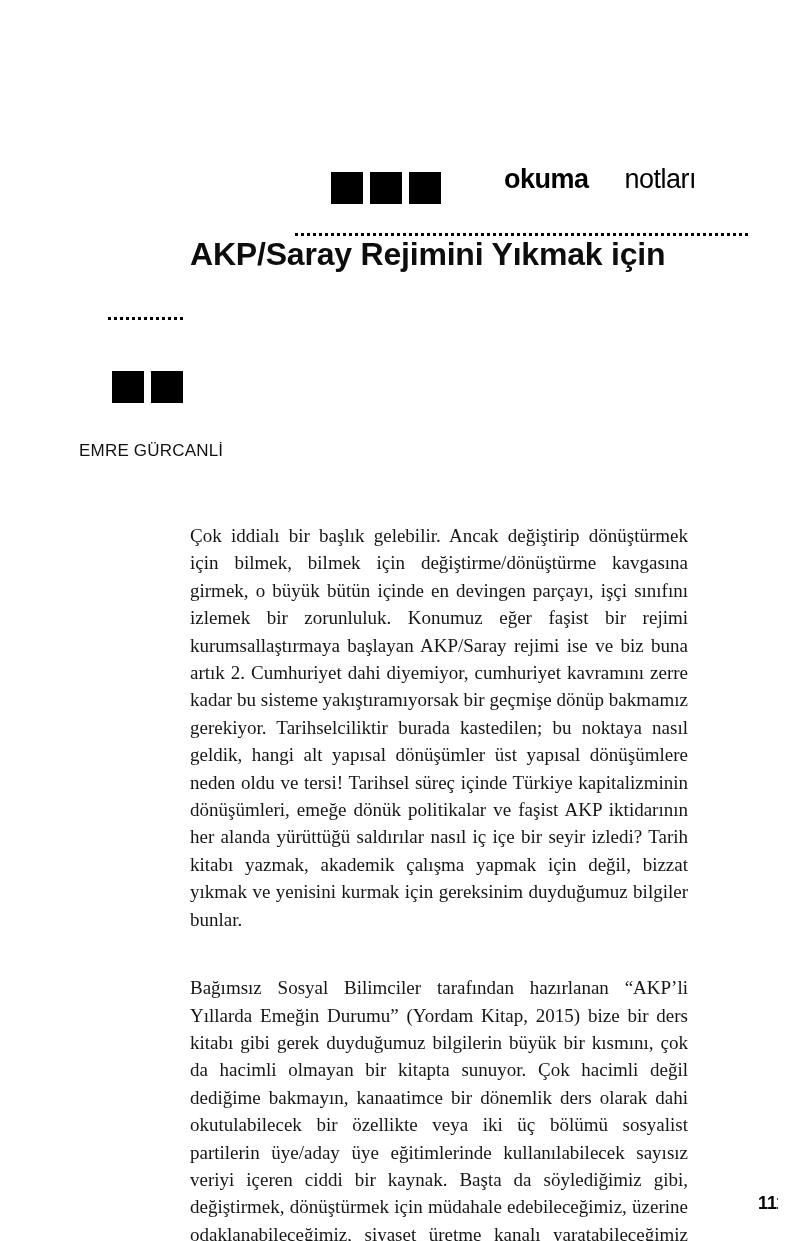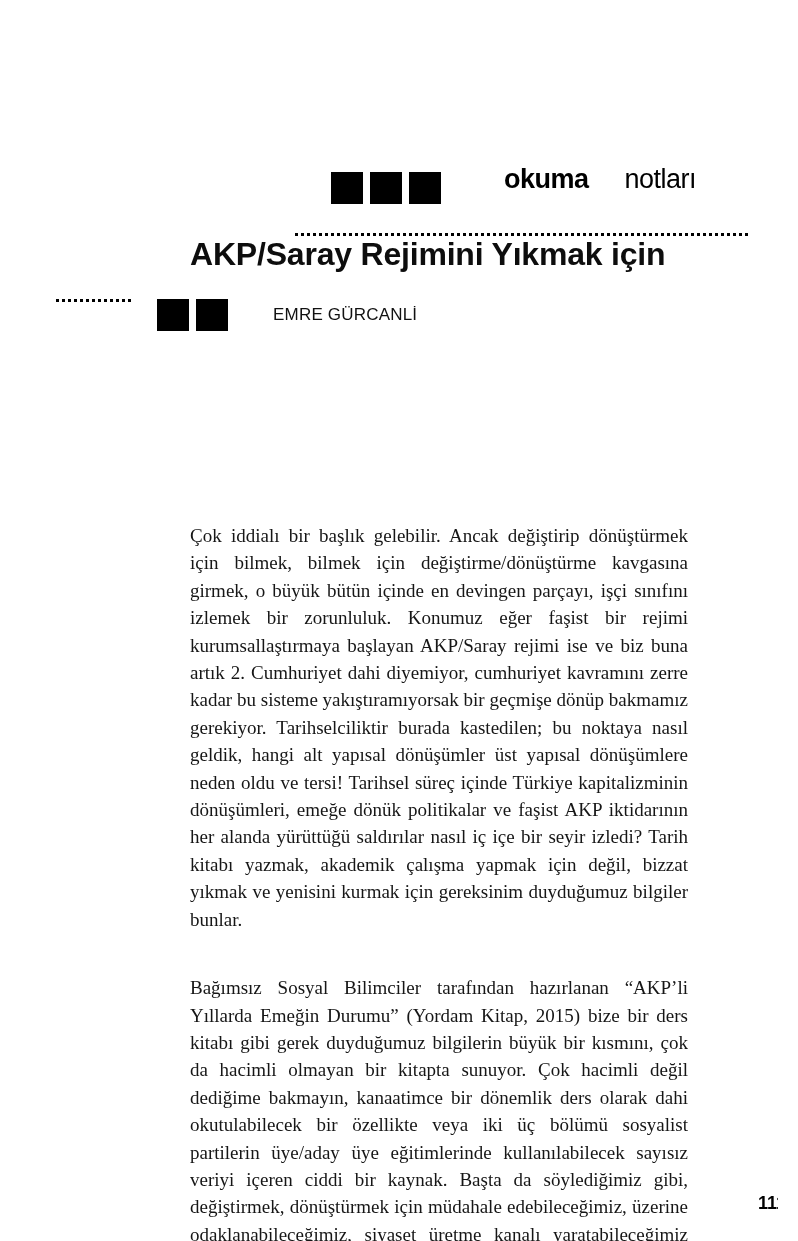--- a/index.html
+++ b/index.html
@@ -39,21 +39,21 @@
   .article-title {
     position:absolute; left:118px; top:182px;
     font-family:"Liberation Sans", sans-serif;
     font-weight:700; font-size:32px; line-height:37px;
     color:#0d0d0d; letter-spacing:-0.2px;
   }
 
   
   .author-row {
     position:absolute; left:0; top:261px;
-    display:flex; align-items:center; height:18px;
+    display:flex; align-items:center; height:18px;flex-direction:column;
   }
   .author-dots {
     width:76px; height:3px; margin-right:5px;
     background-image:linear-gradient(to right, #000 3px, transparent 3px);
     background-size:6px 3px; background-repeat:repeat-x;
   }
   .author-sqs { display:flex; align-items:center; gap:3px; }
   .author-name {
     font-family:"Liberation Sans", sans-serif;
     font-size:17px; font-weight:400; color:#111;

